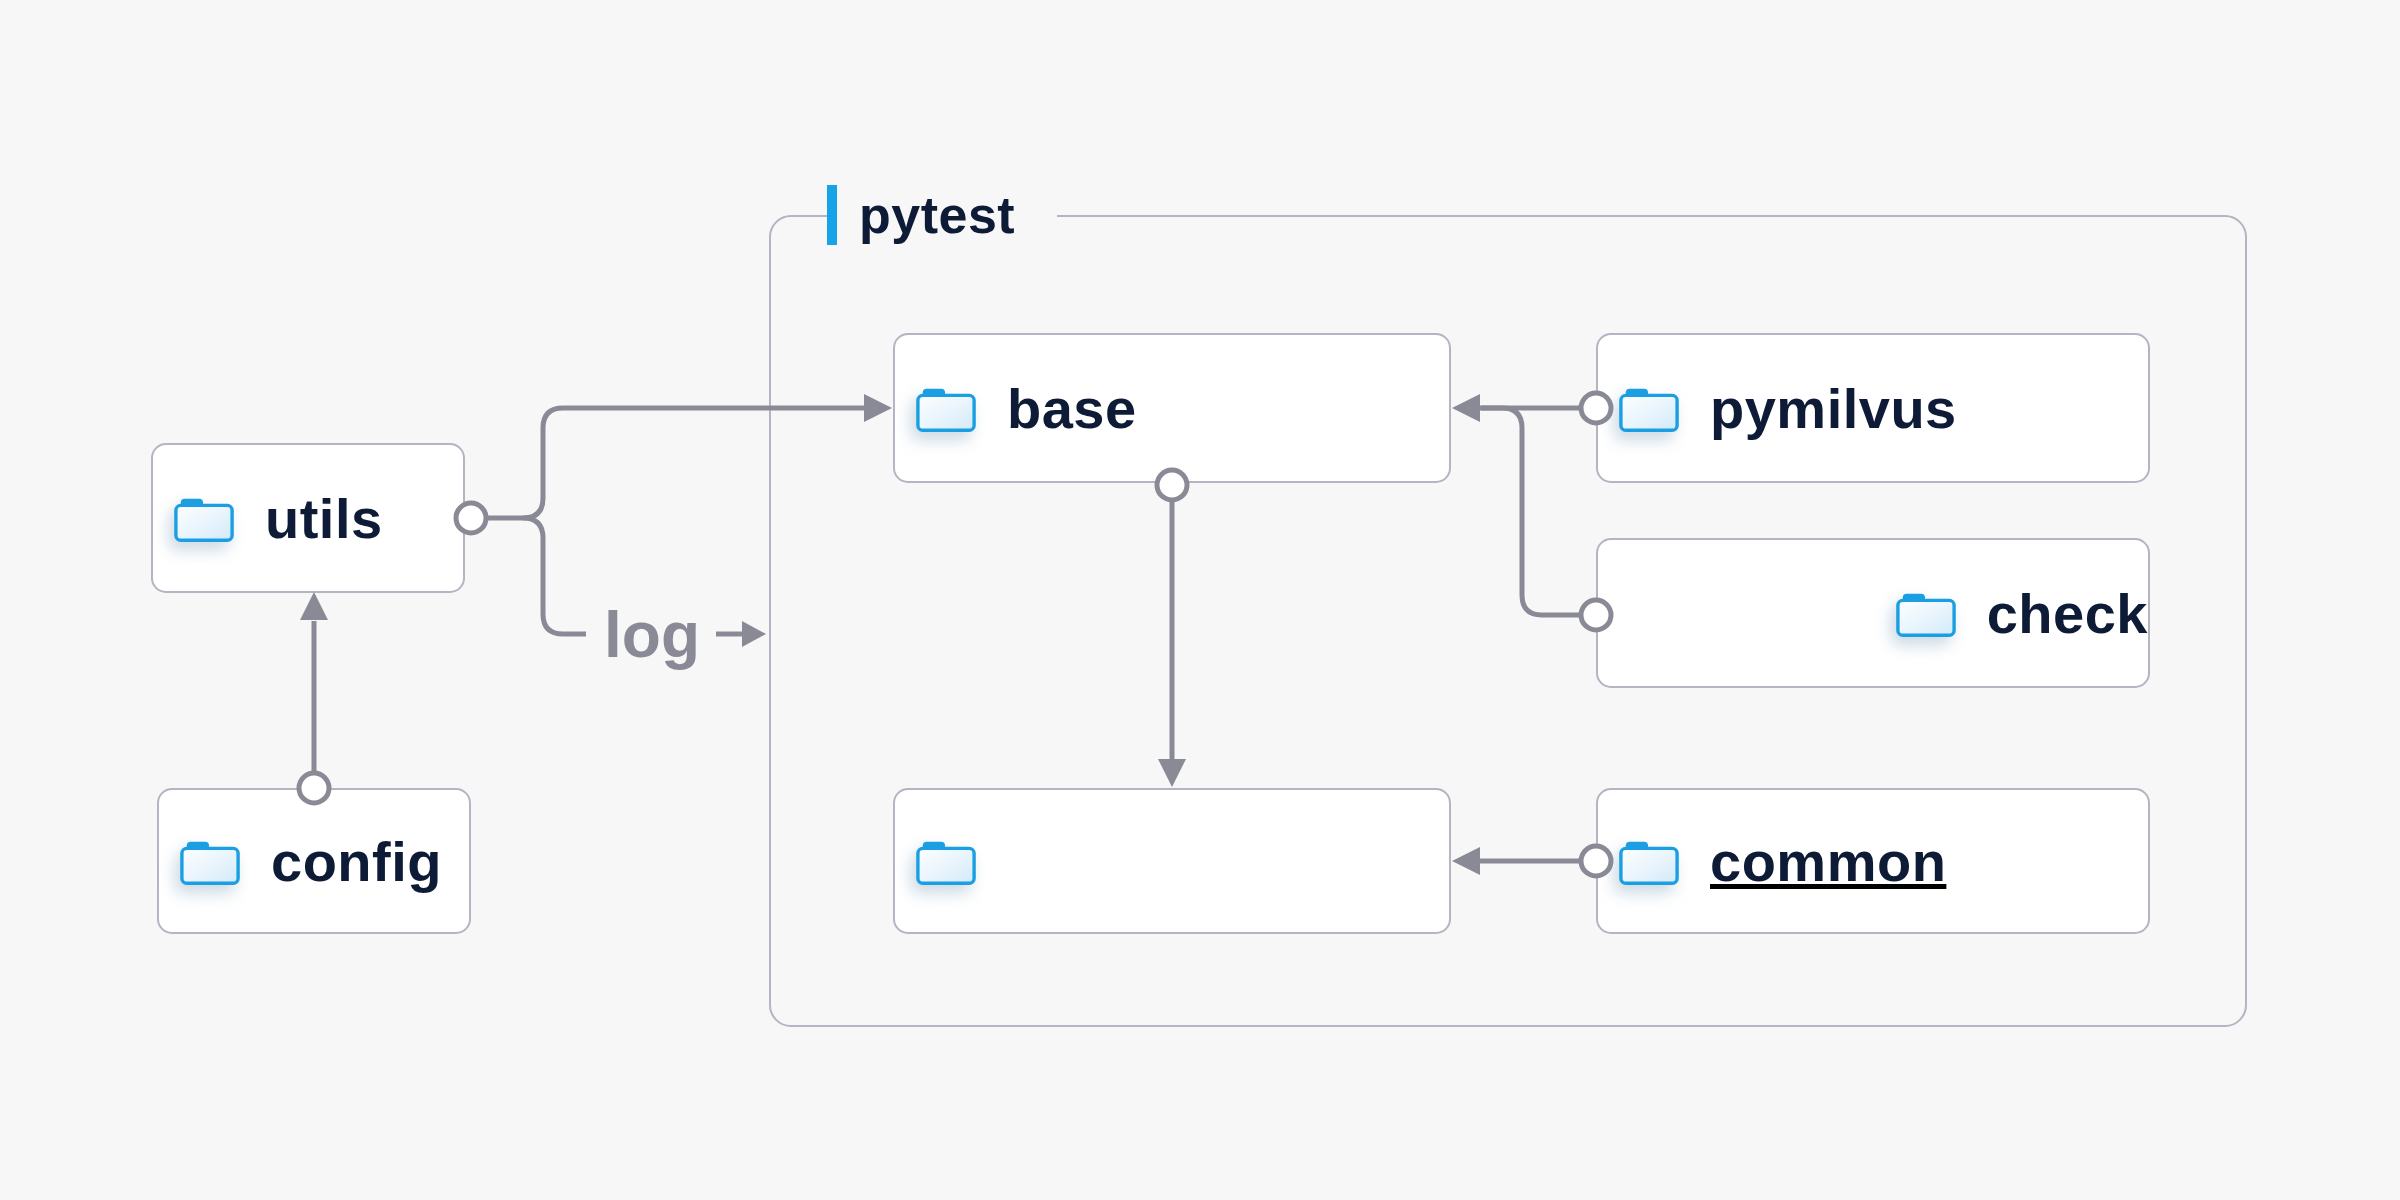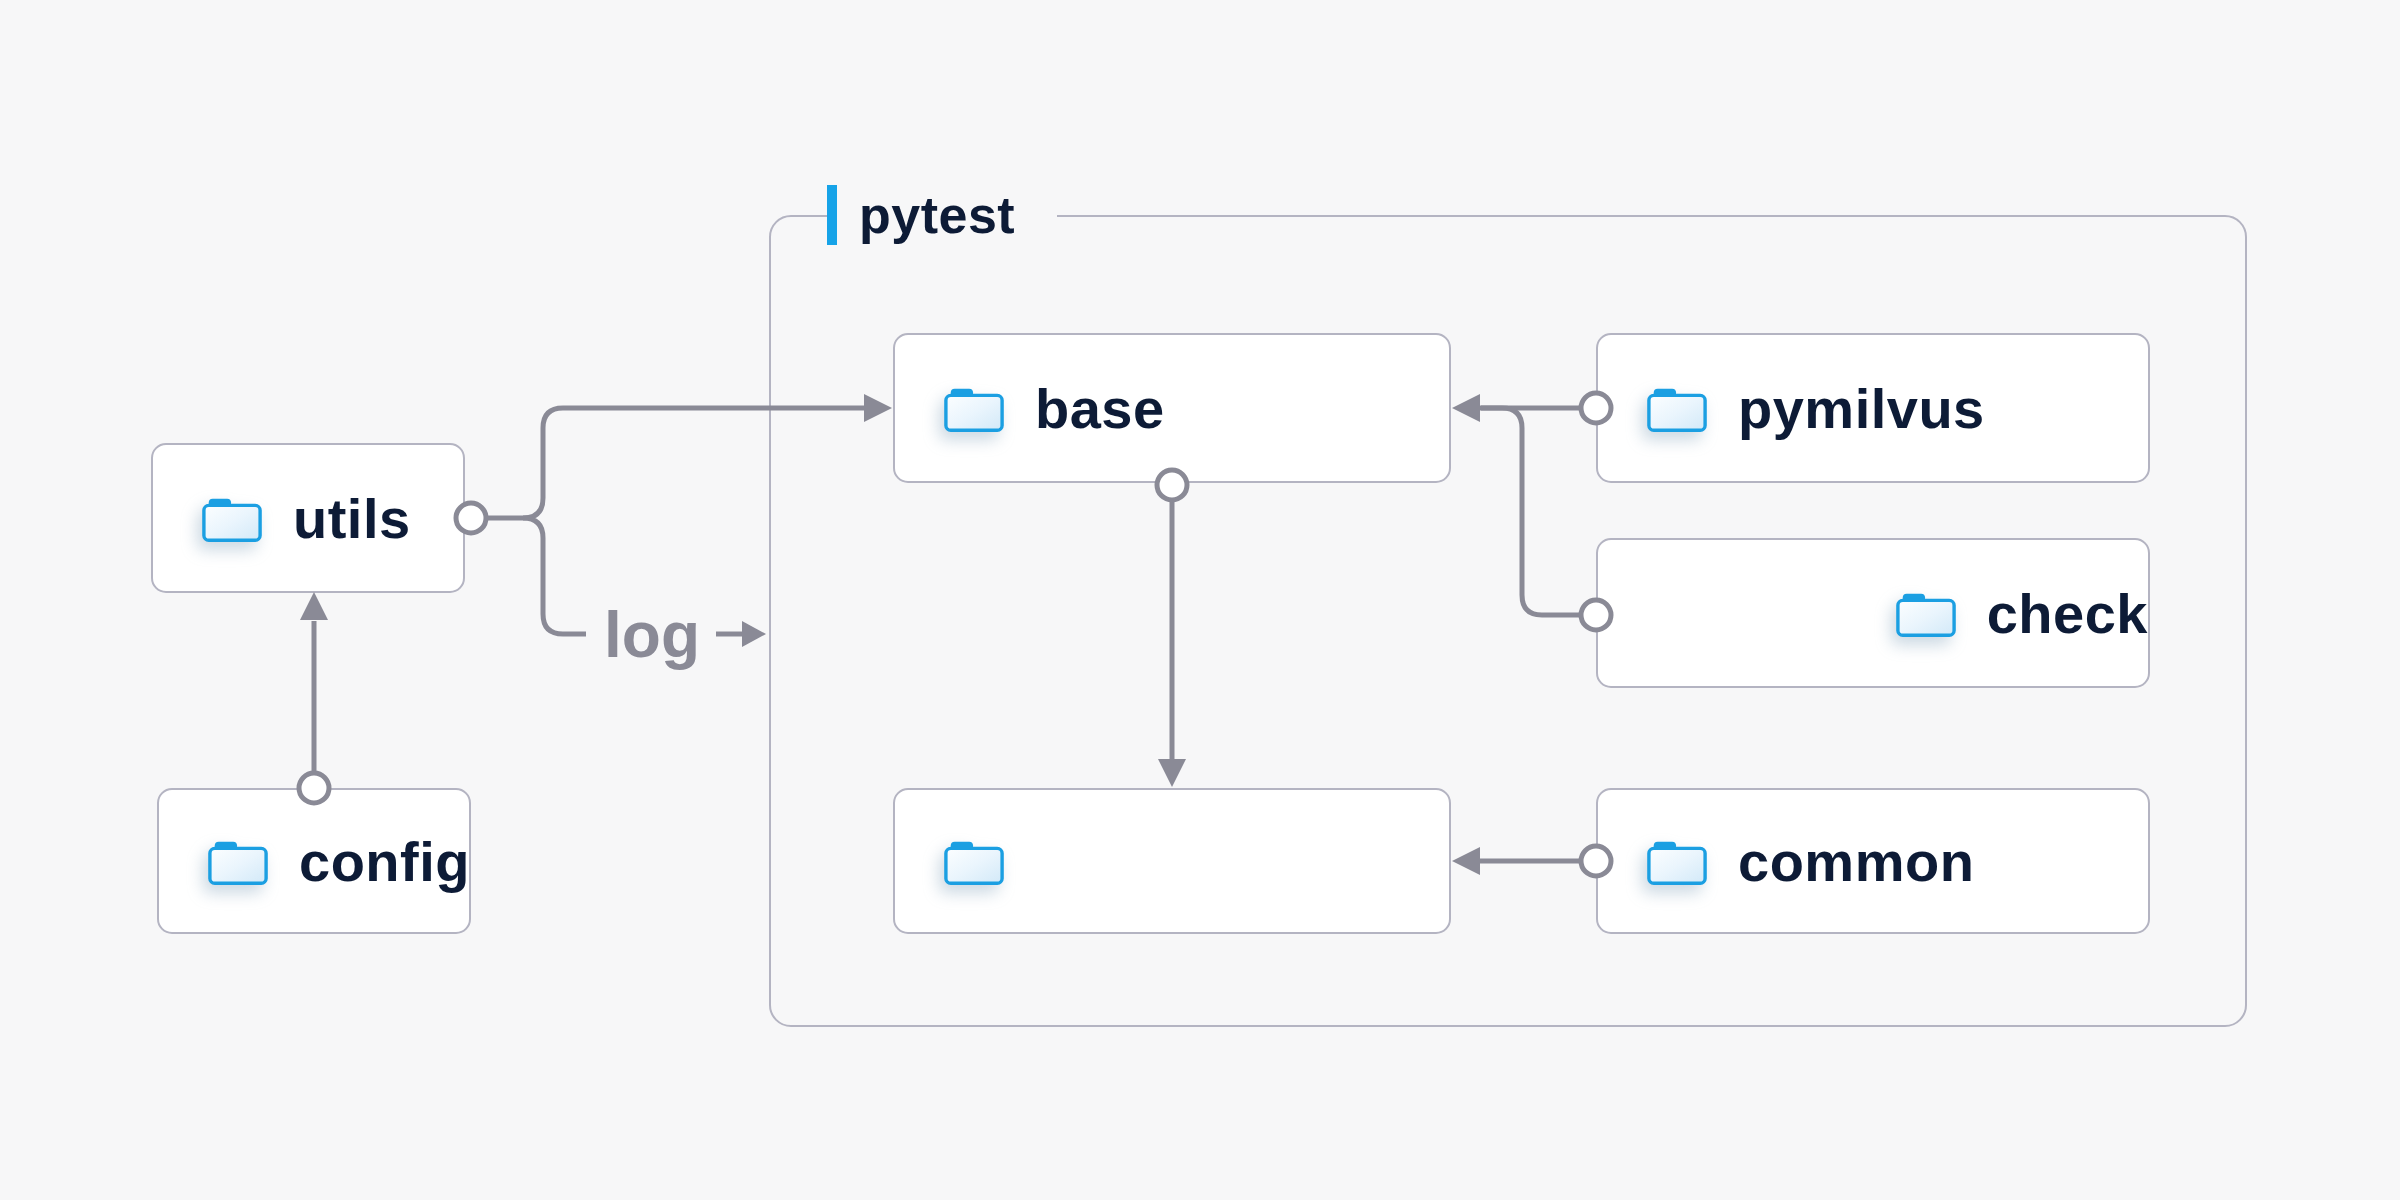--- a/index.html
+++ b/index.html
@@ -49,41 +49,41 @@
     letter-spacing:0.5px;line-height:60px;
   }
 
   
   .node{
     position:absolute;
     background:var(--node-background);
     border:2.5px solid var(--node-border);
     border-radius:15px;
     display:flex;align-items:center;
-    padding-left:48px;gap:30px;
+    padding-left:20px;gap:30px;
     z-index:2;
   }
   .node .label{
     font-size:56px;font-weight:700;color:var(--text);
     letter-spacing:0.5px;
   }
   .folder{
     width:62px;height:52px;flex:0 0 auto;
     filter:drop-shadow(-5px 8px 8px rgba(110,145,175,0.35));
   }
   .folder .tab{fill:var(--folder-blue);}
   .folder .body{fill:url(#folderGrad);stroke:var(--folder-blue);stroke-width:3.5px;}
 
   .node-utils    {left:151px; top:443px; width:314px; height:150px;}
   .node-config   {left:157px; top:788px; width:314px; height:146px;}
   .node-base     {left:893px; top:333px; width:558px; height:150px;}
   .node-pymilvus {left:1596px;top:333px; width:554px; height:150px;}
   .node-check    {left:1596px;top:538px; width:554px; height:150px;justify-content:flex-end;}
   .node-testcases{left:893px; top:788px; width:558px; height:146px;}
-  .node-common   {left:1596px;top:788px; width:554px; height:146px;}
+  .node-common   {left:1596px;top:788px; width:554px; height:146px;text-decoration:underline;}
 
   
   .wires{
     position:absolute;inset:0;width:2400px;height:1200px;
     z-index:4;pointer-events:none;
   }
   .wire{stroke:var(--line);stroke-width:5;fill:none;}
   .head{fill:var(--line);stroke:none;}
   .dot{fill:#ffffff;stroke:var(--line);stroke-width:5;}
 

